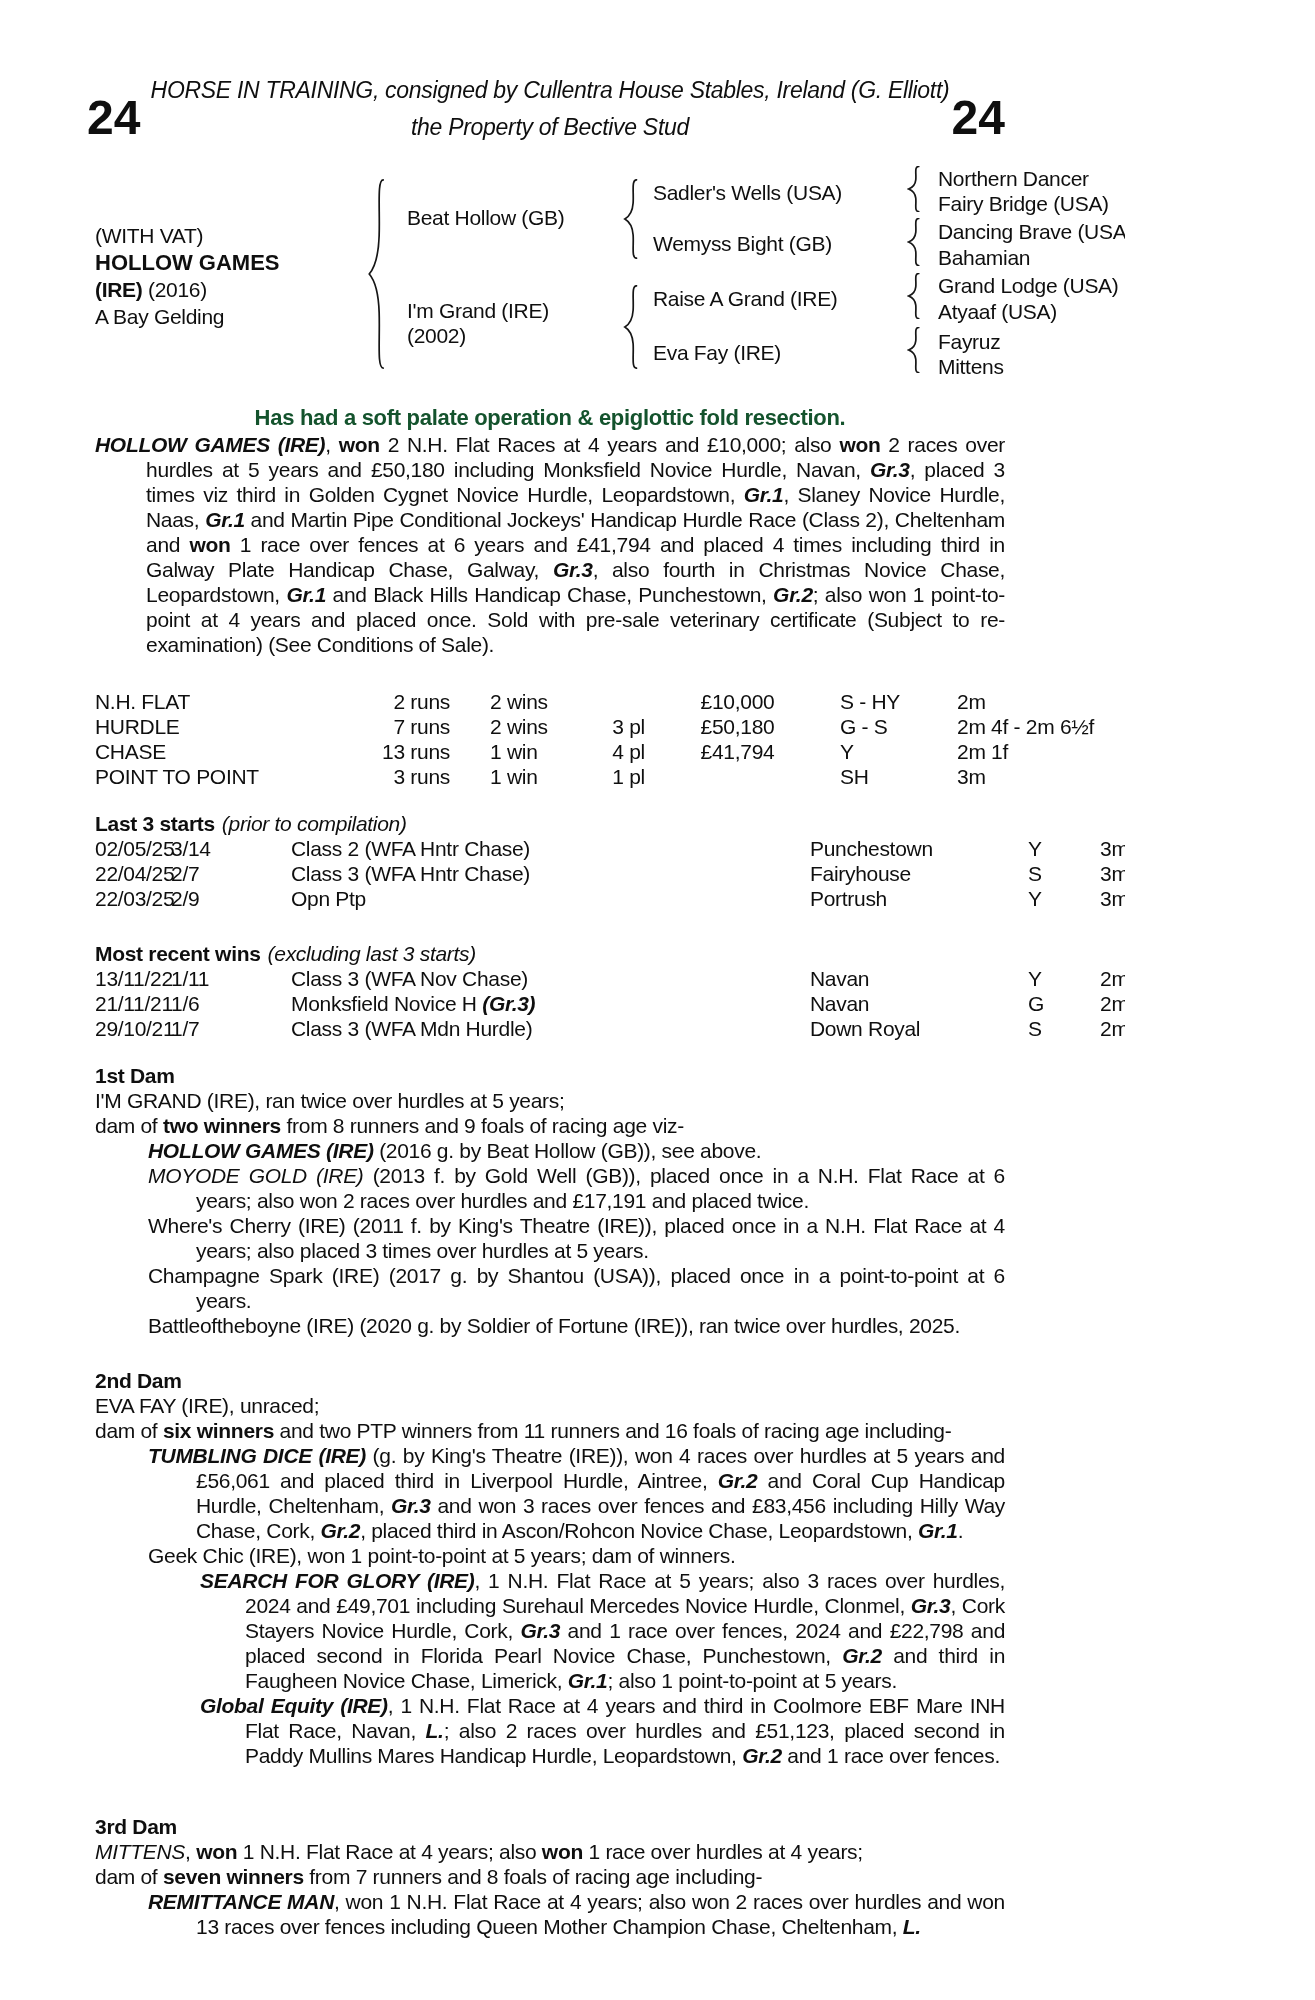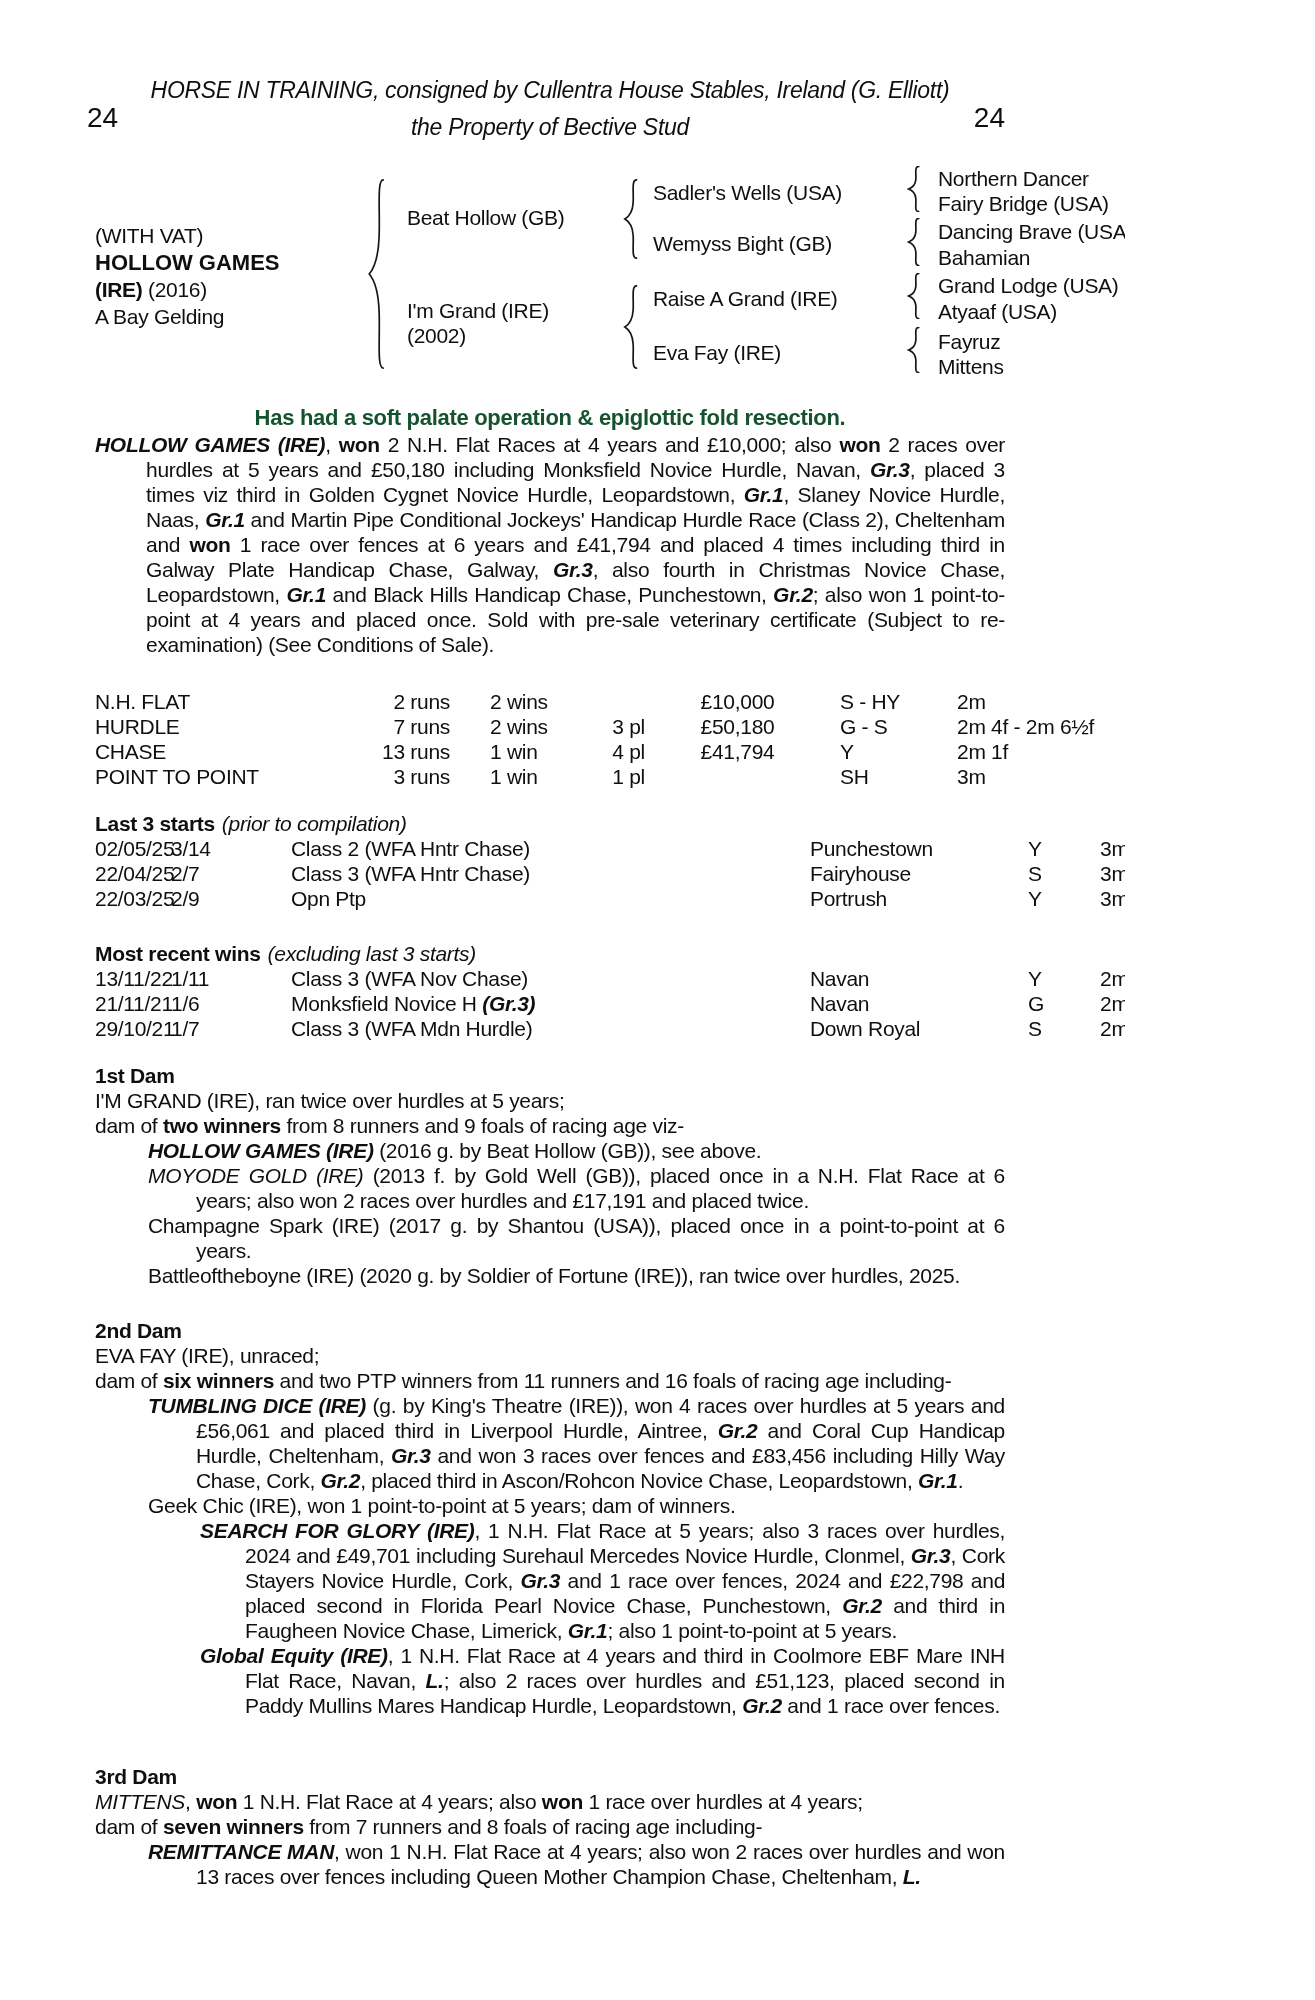--- a/index.html
+++ b/index.html
@@ -1,21 +1,21 @@
 <!DOCTYPE html>
 <html><head>
 <meta charset="utf-8">
 <style>
   html,body{margin:0;padding:0;background:#fff;}
   body{width:1315px;height:2000px;color:#0f0f0f;
        font-family:"Liberation Sans",sans-serif;font-size:21px;line-height:25px;letter-spacing:-0.3px;}
   .page{box-sizing:border-box;width:1125px;height:2000px;padding:78px 120px 0 95px;overflow:hidden;position:relative;}
   .consignor{text-align:center;font-style:italic;font-size:23px;white-space:nowrap;}
   .lot-row{position:relative;height:46px;margin-top:6px;}
-  .lot{position:absolute;top:-4px;font-weight:400;font-size:28px;letter-spacing:0;}
+  .lot{position:absolute;top:-4px;font-weight:700;font-size:48px;letter-spacing:0;}
   .lot-left{left:-8px}.lot-right{right:0}
   .property{display:block;text-align:center;font-style:italic;font-size:23px;padding-top:6px;}
   .pedigree{position:relative;height:242px;margin-top:6px;}
   .pp{position:absolute;white-space:nowrap;line-height:24px;}
   .horse-name{font-weight:700;font-size:22px;letter-spacing:0;}
   .brace{position:absolute;}
   .brace path{fill:none;stroke:#161616;stroke-width:1.7;vector-effect:non-scaling-stroke;stroke-linecap:round;}
   .notice{margin-top:2px;text-align:center;font-weight:700;font-size:22px;}
   .summary{margin-top:2px;text-align:justify;padding-left:51px;text-indent:-51px;}
   .s-b{font-weight:700}.s-i{font-style:italic}.s-bi{font-weight:700;font-style:italic}
@@ -211,20 +211,21 @@
       <span class="c st-dist">2m 6½f</span>
     </div>
   </div>
 
   <div class="dam1">
     <div class="dam-head">1st Dam</div>
     <div class="dl"><span>I'M GRAND (IRE), ran twice over hurdles at 5 years;</span></div>
     <div class="dl"><span>dam of </span><span class="s-b">two winners</span><span> from 8 runners and 9 foals of racing age viz-</span></div>
     <div class="dl lvl1 just"><span class="s-bi">HOLLOW GAMES (IRE)</span><span> (2016 g. by Beat Hollow (GB)), see above.</span></div>
     <div class="dl lvl1 just"><span class="s-i">MOYODE GOLD (IRE)</span><span> (2013 f. by Gold Well (GB)), placed once in a N.H. Flat Race at 6 years; also won 2 races over hurdles and £17,191 and placed twice.</span></div>
+    <div class="dl lvl1 just"><span>Where's Cherry (IRE) (2011 f. by King's Theatre (IRE)), placed once in a N.H. Flat Race at 4 years; also placed 3 times over hurdles at 5 years.</span></div>
     <div class="dl lvl1 just"><span>Champagne Spark (IRE) (2017 g. by Shantou (USA)), placed once in a point-to-point at 6 years.</span></div>
     <div class="dl lvl1 just"><span>Battleoftheboyne (IRE) (2020 g. by Soldier of Fortune (IRE)), ran twice over hurdles, 2025.</span></div>
   </div>
 
   <div class="dam2">
     <div class="dam-head">2nd Dam</div>
     <div class="dl"><span>EVA FAY (IRE), unraced;</span></div>
     <div class="dl"><span>dam of </span><span class="s-b">six winners</span><span> and two PTP winners from 11 runners and 16 foals of racing age including-</span></div>
     <div class="dl lvl1 just"><span class="s-bi">TUMBLING DICE (IRE)</span><span> (g. by King's Theatre (IRE)), won 4 races over hurdles at 5 years and £56,061 and placed third in Liverpool Hurdle, Aintree, </span><span class="s-bi">Gr.2</span><span> and Coral Cup Handicap Hurdle, Cheltenham, </span><span class="s-bi">Gr.3</span><span> and won 3 races over fences and £83,456 including Hilly Way Chase, Cork, </span><span class="s-bi">Gr.2</span><span>, placed third in Ascon/Rohcon Novice Chase, Leopardstown, </span><span class="s-bi">Gr.1</span><span>.</span></div>
     <div class="dl lvl1 just"><span>Geek Chic (IRE), won 1 point-to-point at 5 years; dam of winners.</span></div>

